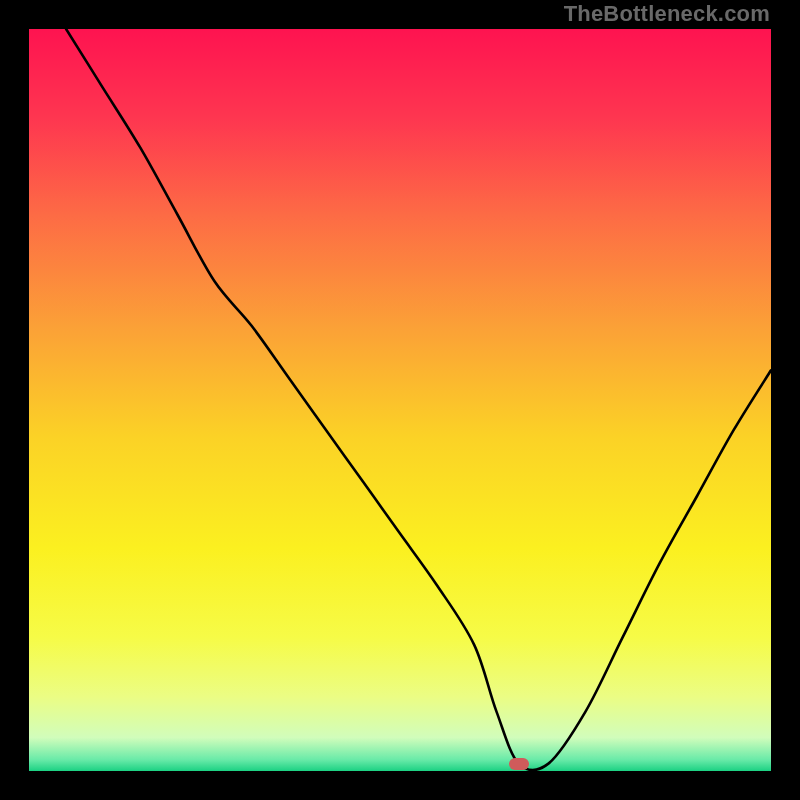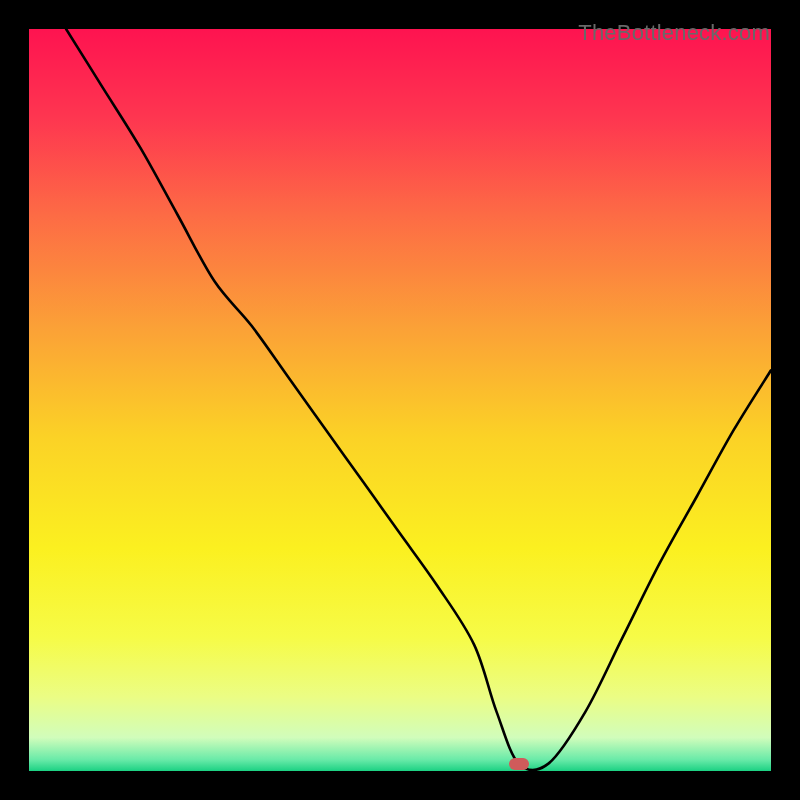--- a/index.html
+++ b/index.html
@@ -19,25 +19,25 @@
   .plot-area {
     position: absolute;
     left: 29px;
     top: 29px;
     width: 742px;
     height: 742px;
     overflow: hidden;
   }
   .watermark {
     position: absolute;
-    top: 20px;
+    top: 1px;
     right: 30px;
     font-family: Arial, Helvetica, sans-serif;
     font-size: 22px;
-    font-weight: 400;
+    font-weight: 700;
     color: #696969;
     letter-spacing: 0.2px;
     z-index: 3;
   }
   svg.curve {
     position: absolute;
     left: 0;
     top: 0;
     width: 742px;
     height: 742px;

